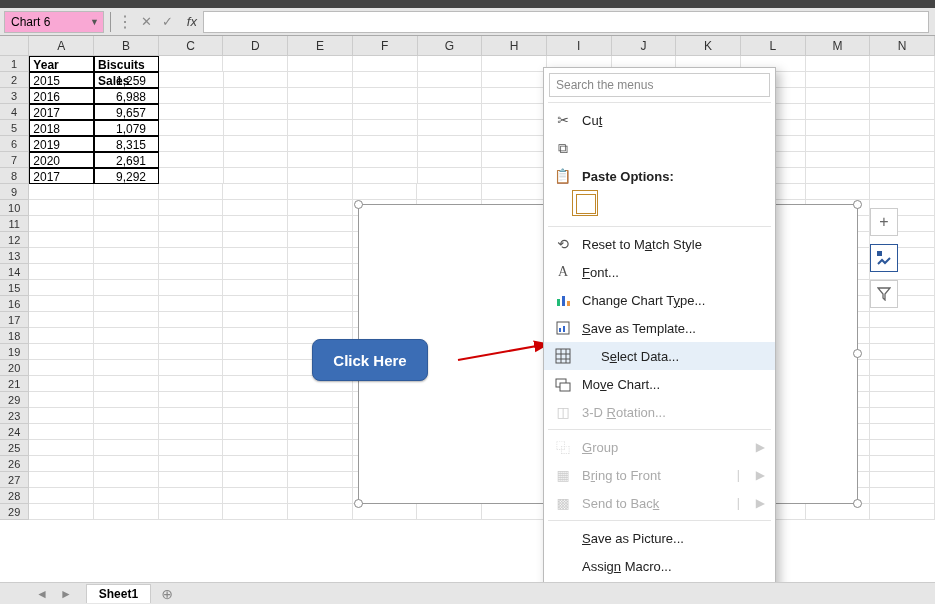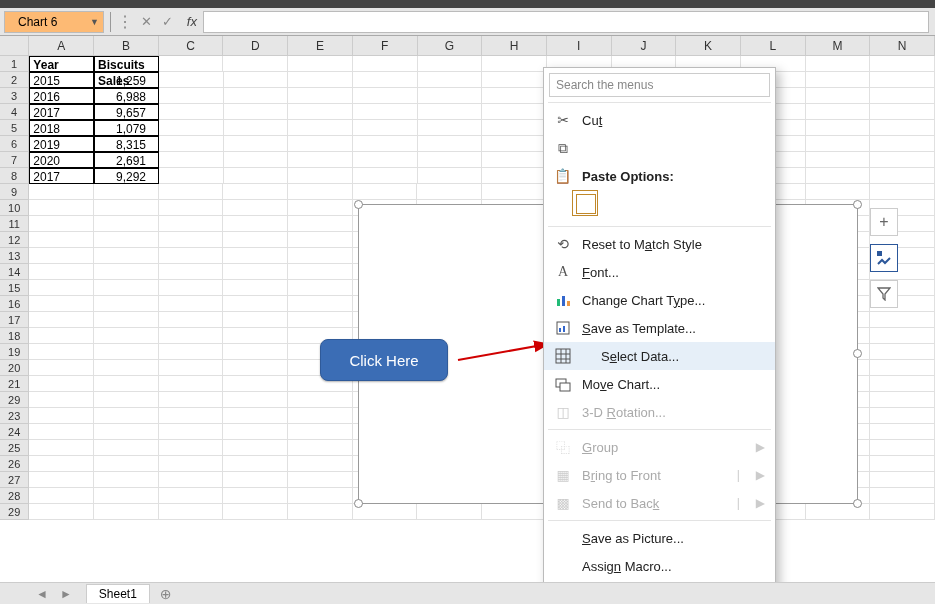--- a/index.html
+++ b/index.html
@@ -1,21 +1,21 @@
 <!DOCTYPE html>
 <html><head>
 <meta charset="utf-8">
 <style>
   * { box-sizing: border-box; margin: 0; padding: 0; font-family: "Segoe UI", Arial, sans-serif; }
   body { background: #fff; width: 935px; height: 604px; overflow: hidden; position: relative; }
 
   
   .ribbon-strip { background: #444; height: 8px; width: 100%; }
   .formula-bar { background: #e6e6e6; height: 28px; display: flex; align-items: center; border-bottom: 1px solid #aaa; }
-  .name-box { background: #fdba74; border: 1px solid #bbb; height: 22px; width: 100px; margin-left: 4px; display: flex; align-items: center; padding-left: 13px; font-size: 12px; }
+  .name-box { background: #f9a8d4; border: 1px solid #bbb; height: 22px; width: 100px; margin-left: 4px; display: flex; align-items: center; padding-left: 6px; font-size: 12px; }
   .name-box-caret { margin-left: auto; margin-right: 4px; color: #555; font-size: 9px; }
   .vbar { width: 1px; background: #999; height: 20px; margin: 0 6px; }
   .fx-icons { display: flex; align-items: center; gap: 10px; margin-left: 8px; color: #888; font-size: 13px; }
   .fx-label { font-style: italic; font-size: 13px; color: #444; margin-left: 4px; }
   .fx-input { flex: 1; background: #fff; height: 22px; border: 1px solid #bbb; margin-left: 6px; margin-right: 6px; }
 
   
   .sheet { position: absolute; top: 36px; left: 0; right: 0; bottom: 0; background: #fff; }
   .colheads { display: flex; background: #e6e6e6; height: 20px; border-bottom: 1px solid #ccc; }
   .cornercell { width: 30px; border-right: 1px solid #ccc; background: #e6e6e6; }
@@ -52,29 +52,29 @@
   .ctx-item.disabled .ctx-ico { color: #ccc; }
   .ctx-label { flex: 1; }
   .ctx-arrow { color: #555; font-size: 12px; }
   .ctx-item.disabled .ctx-arrow { color: #ccc; }
   .ctx-sep { height: 1px; background: #e3e3e3; margin: 3px 4px; }
   .ctx-label u { text-decoration: underline; }
   .paste-opt-icon { display: inline-block; width: 26px; height: 26px; border: 1px solid #c0882a; margin-left: 28px; margin-bottom: 4px; background: #fff; position: relative; }
   .paste-opt-icon::before { content: ""; position: absolute; left:3px; top:3px; width:18px; height:18px; border:1px solid #c0882a; background:#fff; }
 
   
-  .callout { position: absolute; left: 320px; top: 303px; width: 128px; height: 42px; background: #3b6db5; border: 1px solid #2f5a99; border-radius: 8px; color: #fff; display: flex; align-items: center; justify-content: center; font-weight: normal; font-size: 15px; box-shadow: 0 1px 2px rgba(0,0,0,0.3); }
+  .callout { position: absolute; left: 312px; top: 303px; width: 116px; height: 42px; background: #3b6db5; border: 1px solid #2f5a99; border-radius: 8px; color: #fff; display: flex; align-items: center; justify-content: center; font-weight: bold; font-size: 15px; box-shadow: 0 1px 2px rgba(0,0,0,0.3); }
 
   
   .arrow-svg { position: absolute; left: 456px; top: 304px; width: 100px; height: 30px; pointer-events: none; }
 
   
   .tabbar { position: absolute; left: 0; right: 0; bottom: 0; height: 22px; background: #e6e6e6; border-top: 1px solid #ccc; display: flex; align-items: center; padding-left: 30px; font-size: 12px; }
   .tab-nav { color: #888; margin: 0 6px; }
-  .sheet-tab { background: #fff; border: 1px solid #ccc; border-bottom: none; padding: 2px 12px; font-weight: normal; margin-left: 8px; }
+  .sheet-tab { background: #fff; border: 1px solid #ccc; border-bottom: none; padding: 2px 12px; font-weight: bold; margin-left: 8px; }
   .newtab { margin-left: 10px; color: #888; font-size: 14px; }
 </style>
 </head>
 <body>
 
 <div class="ribbon-strip"></div>
 
 <div class="formula-bar">
   <div class="name-box">
     <span>Chart 6</span>

